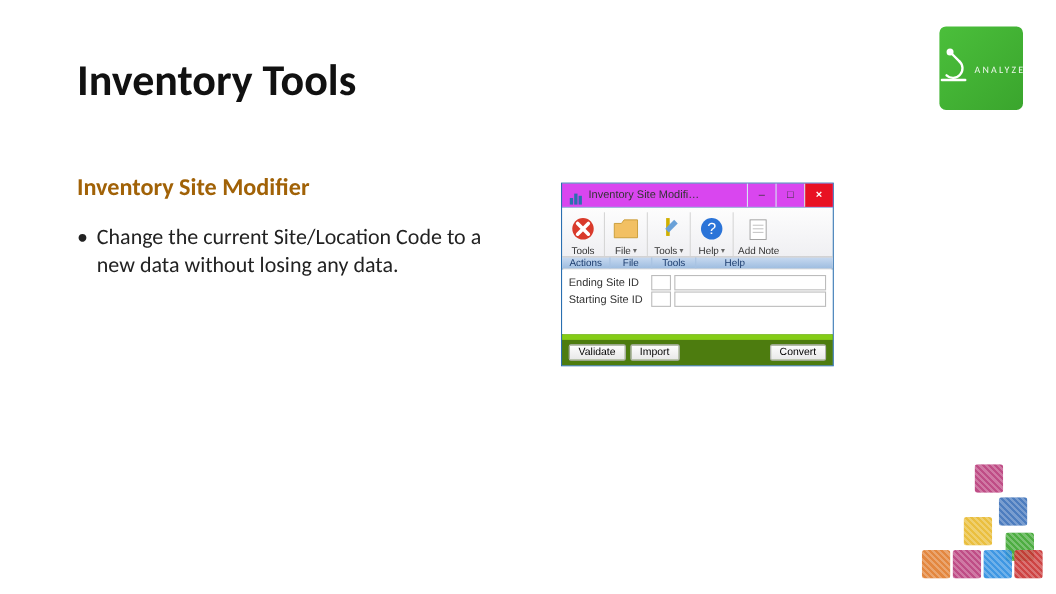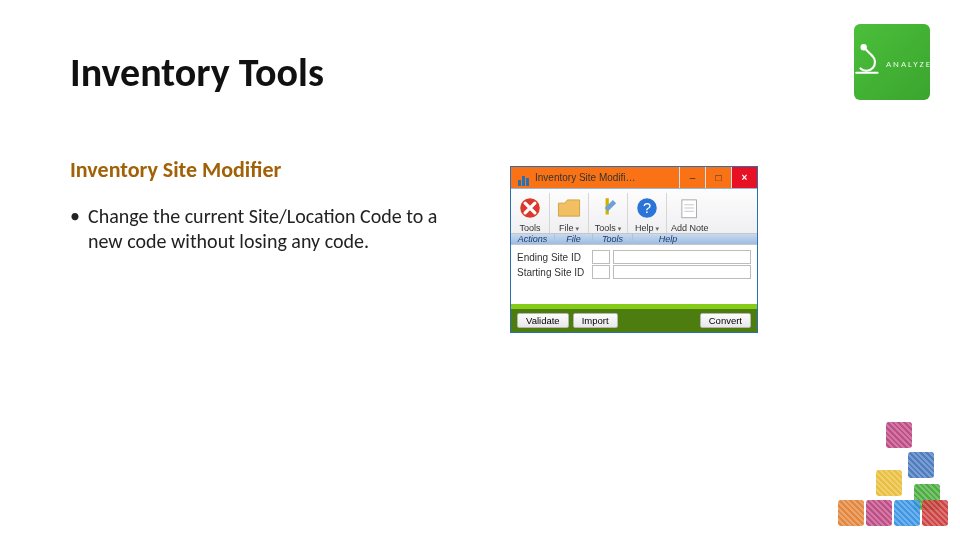--- a/index.html
+++ b/index.html
@@ -77,21 +77,21 @@
     width: 248px;
     border: 1px solid #2a6fb0;
     background: #fff;
     box-shadow: 0 0 0 1px #2a6fb0 inset;
     font-family: "Segoe UI", Tahoma, sans-serif;
   }
   .titlebar {
     display: flex;
     align-items: center;
     height: 22px;
-    background: #f97316;
+    background: #d946ef;
     border-bottom: 1px solid #94b8d9;
   }
   .titlebar .app-icon {
     width: 16px; height: 16px;
     margin: 0 4px;
     display: flex; align-items: flex-end; justify-content: center;
     gap:1px;
   }
   .titlebar .app-icon span{
     width:3px; background:#2a6fb0; display:block;
@@ -142,21 +142,20 @@
   .ricon svg{width:26px;height:26px;}
   .rlabel {
     font-size: 9px; color:#333; margin-top:1px; line-height:1;
     display:flex; align-items:center; gap:2px;
   }
   .rlabel .dd { font-size:7px; color:#666; }
   .group-names{
     display:flex;
     background:linear-gradient(#c7d9f0,#9ebde0);
     border-top:1px solid #c6c6c6;
-    font-style:italic;
   }
   .gname{
     font-size:9px; color:#1b3c6e; text-align:center;
     border-right:1px solid #a8c2e1;
   }
   .gname:last-child{border-right:none;}
 
   .form-area{
     padding:4px 6px 24px 6px;
     font-size:10px;
@@ -208,21 +207,21 @@
     opacity:.9;
     background-image:
       repeating-linear-gradient(45deg, rgba(255,255,255,.25) 0 2px, transparent 2px 4px);
   }
 </style>
 </head>
 <body>
 
 <div class="slide-title">Inventory Tools</div>
 <div class="slide-subtitle">Inventory Site Modifier</div>
-<div class="bullet">Change the current Site/Location Code to a new code without losing any code.</div>
+<div class="bullet">Change the current Site/Location Code to a new data without losing any data.</div>
 
 <div class="logo">
   <span>
     <svg viewBox="0 0 32 32" fill="none" stroke="#fff" stroke-width="2" stroke-linecap="round">
       <path d="M11 4 L19 12"></path>
       <path d="M19 12 A8 8 0 1 1 8 24"></path>
       <line x1="4" y1="28" x2="24" y2="28"></line>
       <circle cx="11" cy="4" r="2" fill="#fff"></circle>
     </svg>
   </span>

